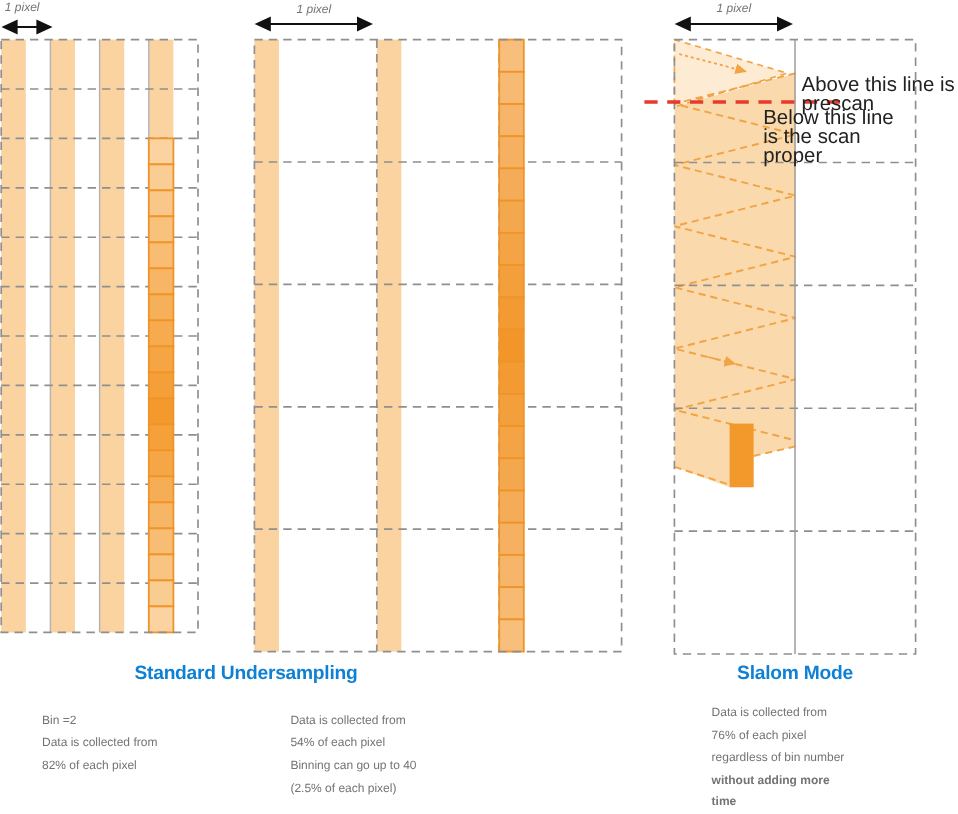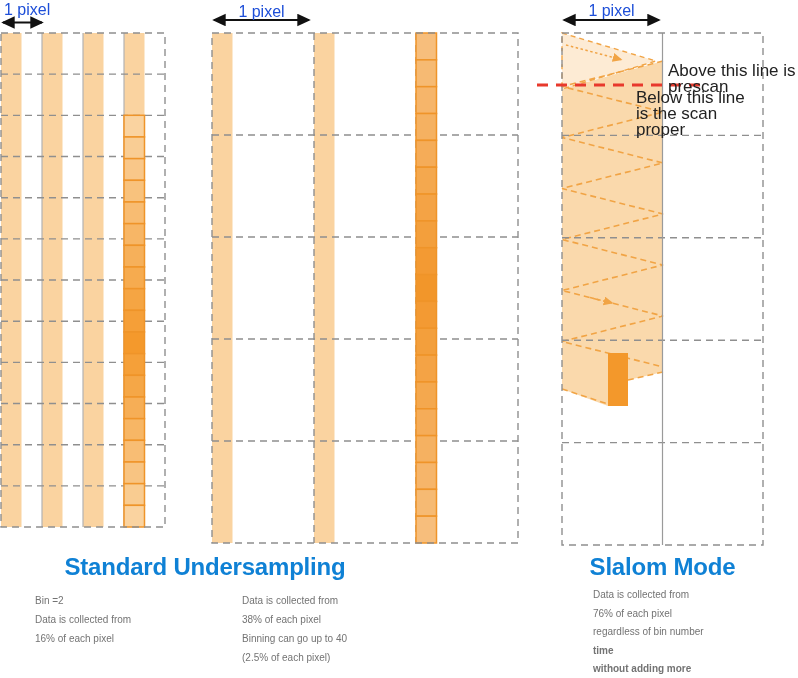--- a/index.html
+++ b/index.html
@@ -1,21 +1,21 @@
 <!DOCTYPE html>
 <html><head>
 <meta charset="utf-8">
 <style>
   html,body{margin:0;padding:0;background:#fff;}
   #stage{position:relative;width:798px;height:678px;background:#fff;overflow:hidden;
          font-family:"Liberation Sans", sans-serif;}
   #diagram-svg{position:absolute;left:0;top:0;}
-  .pixlab{position:absolute;font-size:16px;color:#1d4ed8;white-space:nowrap;}
+  .pixlab{position:absolute;font-size:10px;color:#737373;white-space:nowrap;font-style:italic;}
   .pixlab.centered{text-align:center;}
-  .title{position:absolute;font-weight:bold;font-size:24px;color:#0F81D5;
+  .title{position:absolute;font-weight:bold;font-size:16px;color:#0F81D5;
          text-align:center;letter-spacing:-0.2px;white-space:nowrap;}
   .cap{position:absolute;font-size:10px;line-height:19px;color:#737373;}
   .cap .bold{font-weight:bold;}
   .annot{position:absolute;font-size:17px;line-height:16px;color:#222;}
 </style>
 </head>
 <body>
 
 <div id="stage">
 
@@ -127,29 +127,29 @@
 
   <div class="annot" style="left:668px;top:63px;width:130px;">Above this line is prescan</div>
   <div class="annot" style="left:636px;top:90px;width:118px;">Below this line is the scan proper</div>
 
   <div class="title" style="left:40px;top:553px;width:330px;">Standard Undersampling</div>
   <div class="title" style="left:560px;top:553px;width:205px;">Slalom Mode</div>
 
   <div class="cap" style="left:35px;top:591px;">
     <div>Bin =2</div>
     <div>Data is collected from</div>
-    <div>16% of each pixel</div>
+    <div>82% of each pixel</div>
   </div>
   <div class="cap" style="left:242px;top:591px;">
     <div>Data is collected from</div>
-    <div>38% of each pixel</div>
+    <div>54% of each pixel</div>
     <div>Binning can go up to 40</div>
     <div>(2.5% of each pixel)</div>
   </div>
   <div class="cap" style="left:593px;top:586px;line-height:18.5px;">
     <div>Data is collected from</div>
     <div>76% of each pixel</div>
     <div>regardless of bin number</div>
+    <div class="bold">without adding more</div>
     <div class="bold">time</div>
-    <div class="bold">without adding more</div>
   </div>
 
 </div>
 
 </body></html>

